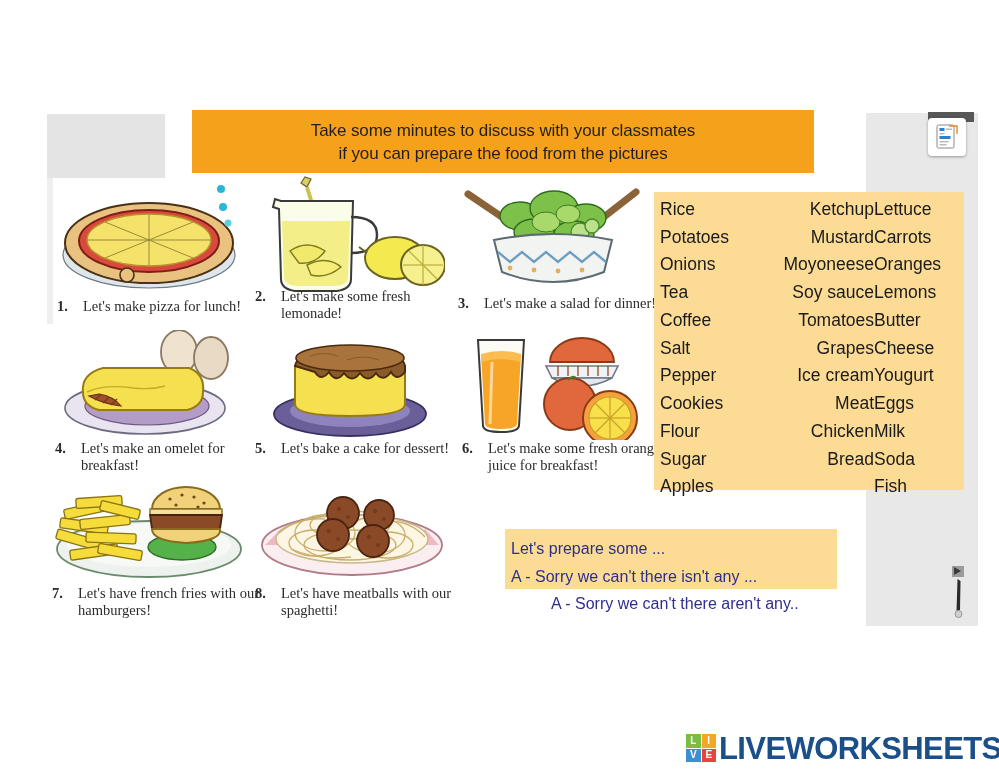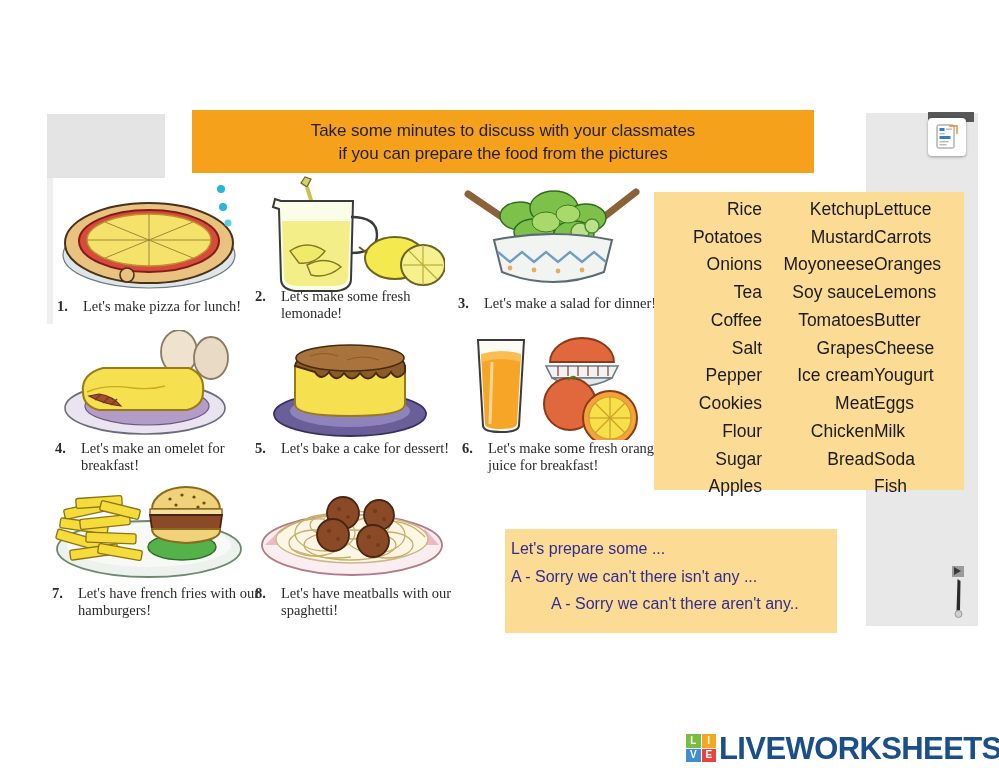--- a/index.html
+++ b/index.html
@@ -127,30 +127,30 @@
     background: #fcdb95;
     display: flex;
     padding: 4px 0 0 0;
   }
   .vocab-col {
     display: flex; flex-direction: column;
     font-size: 17.5px;
     color: #1b1b1b;
     line-height: 1.585;
   }
-  .vocab-col-1 { width: 108px; padding-left: 6px; align-items: flex-end; }
+  .vocab-col-1 { width: 108px; padding-left: 6px; }
   .vocab-col-2 { width: 112px; align-items: flex-end; }
   .vocab-col-3 { width: 90px; }
   .vocab-word { white-space: nowrap; }
 
   
   .prompt {
     position: absolute;
     left: 505px; top: 529px;
-    width: 332px; height: 104px;
+    width: 332px; height: 60px;
     background: #fcdb95;
     padding: 6px 9px 0 6px;
   }
   .prompt-line {
     font-size: 16px;
     color: #2e2e8f;
     line-height: 1.72;
     white-space: nowrap;
   }
 

